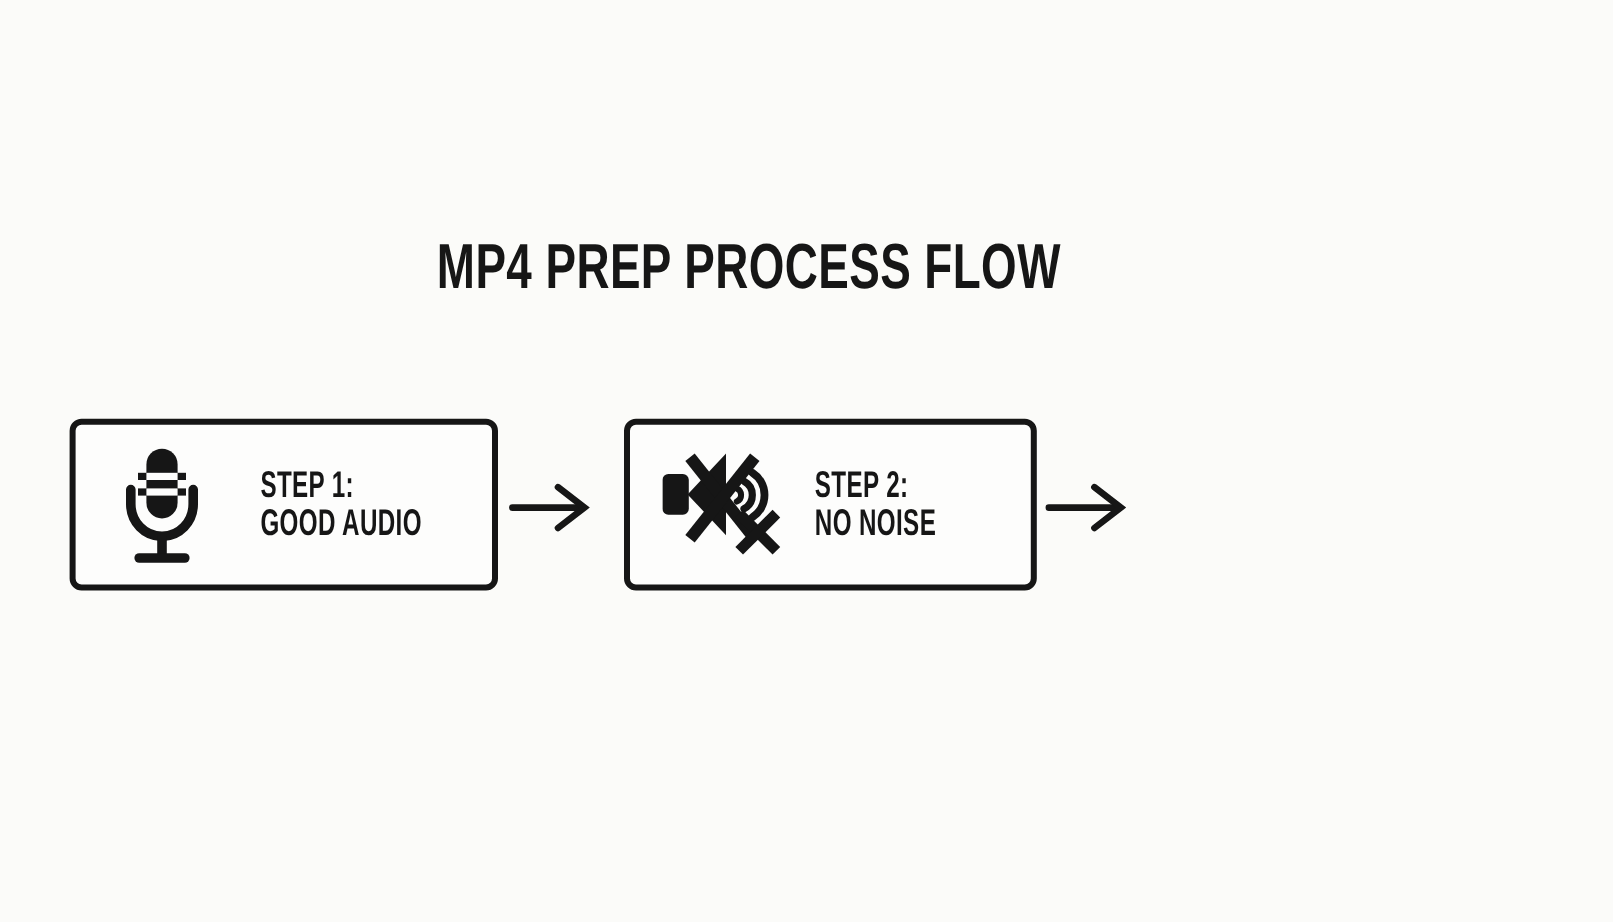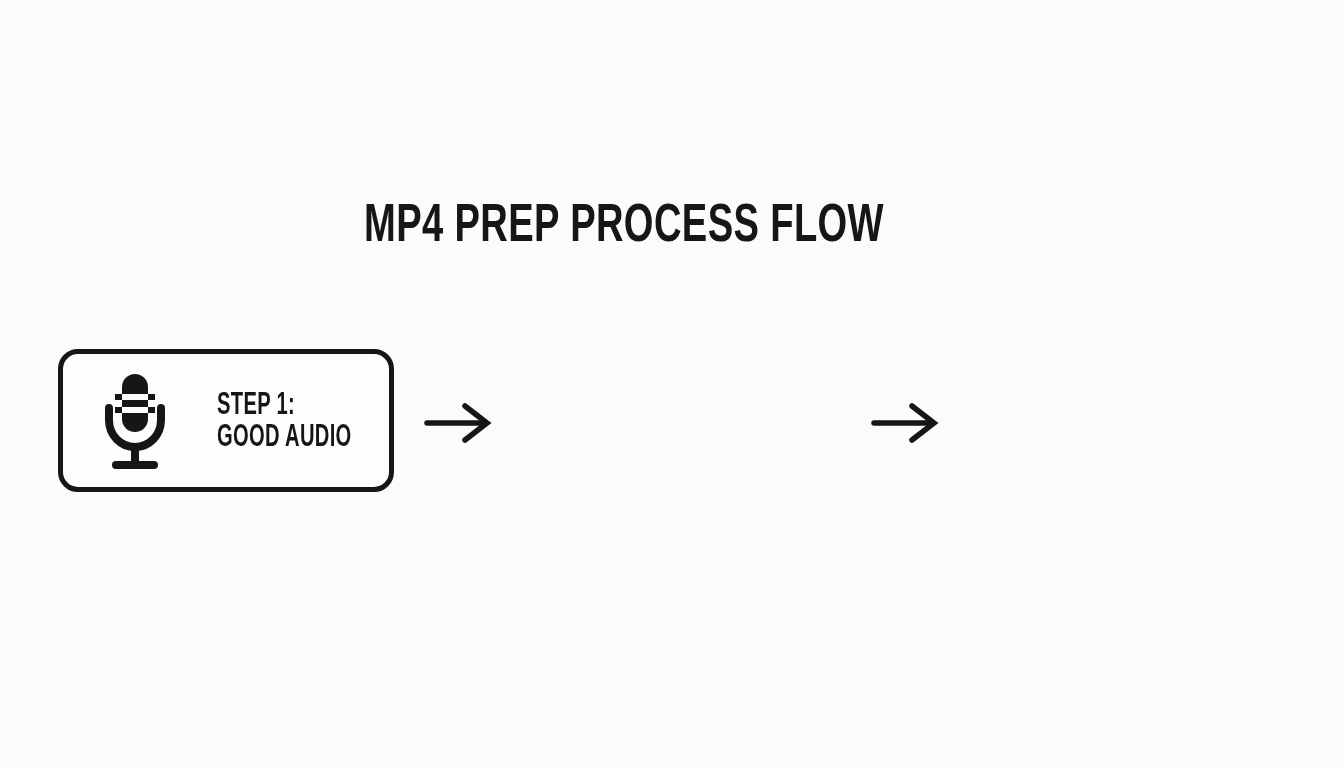--- a/index.html
+++ b/index.html
@@ -29,21 +29,22 @@
     transform: scaleX(0.72);
     transform-origin: 50% 50%;
     color: var(--ink, #161616);
   }
   .step-card {
     position: absolute;
     top: 349px;
     height: 133px; 
     background: #fdfdfc;
     border: 5px solid var(--ink, #161616);
-    border-radius: 20px;
+    border-radius: 10px;
+    padding-left: 21px;
   }
   .card-1 { left: 58px;  width: 326px; }
   .card-2 { left: 520px; width: 313px; }
   .card-3 { left: 968px; width: 307px; }
 
   .step-icon { position: absolute; }
   .icon-mic     { left: 40px; top: 18px; }
   .icon-speaker { left: 27px; top: 21px; }
   .icon-doc     { left: 42px; top: 19px; }
 
@@ -91,20 +92,37 @@
       <div>STEP 1:</div>
       <div>GOOD AUDIO</div>
     </div>
   </div>
 
   <svg class="flow-arrow arrow-1" width="70" height="46" viewBox="0 0 70 46" aria-hidden="true">
     <line x1="3" y1="23" x2="60" y2="23" stroke="#161616" stroke-width="5.5" stroke-linecap="round"></line>
     <polyline points="41,6 63,23 41,40" fill="none" stroke="#161616" stroke-width="5.5" stroke-linecap="round" stroke-linejoin="miter"></polyline>
   </svg>
 
+  <div class="step-card card-2">
+    <svg class="step-icon icon-speaker" width="100" height="88" viewBox="0 0 100 88" aria-hidden="true">
+      <rect x="0" y="20" width="22" height="34" rx="5" fill="#161616"></rect>
+      <polygon points="21,37 53,3 53,71" fill="#161616"></polygon>
+      <path d="M62,32 a6,6 0 0 1 0,11" fill="none" stroke="#161616" stroke-width="5" stroke-linecap="round"></path>
+      <path d="M68,26 a13,13 0 0 1 0,23" fill="none" stroke="#161616" stroke-width="6" stroke-linecap="round"></path>
+      <path d="M75,19 a22,22 0 0 1 0,37" fill="none" stroke="#161616" stroke-width="6.5" stroke-linecap="round"></path>
+      <line x1="23" y1="6" x2="77" y2="74" stroke="#161616" stroke-width="10"></line>
+      <line x1="77" y1="6" x2="23" y2="74" stroke="#161616" stroke-width="10"></line>
+      <line x1="64" y1="53" x2="95" y2="84" stroke="#161616" stroke-width="9"></line>
+      <line x1="95" y1="53" x2="64" y2="84" stroke="#161616" stroke-width="9"></line>
+    </svg>
+    <div class="step-text">
+      <div>STEP 2:</div>
+      <div>NO NOISE</div>
+    </div>
+  </div>
 
   <svg class="flow-arrow arrow-2" width="70" height="46" viewBox="0 0 70 46" aria-hidden="true">
     <line x1="3" y1="23" x2="60" y2="23" stroke="#161616" stroke-width="5.5" stroke-linecap="round"></line>
     <polyline points="41,6 63,23 41,40" fill="none" stroke="#161616" stroke-width="5.5" stroke-linecap="round" stroke-linejoin="miter"></polyline>
   </svg>
 
 
 </div>
 
 </body></html>

